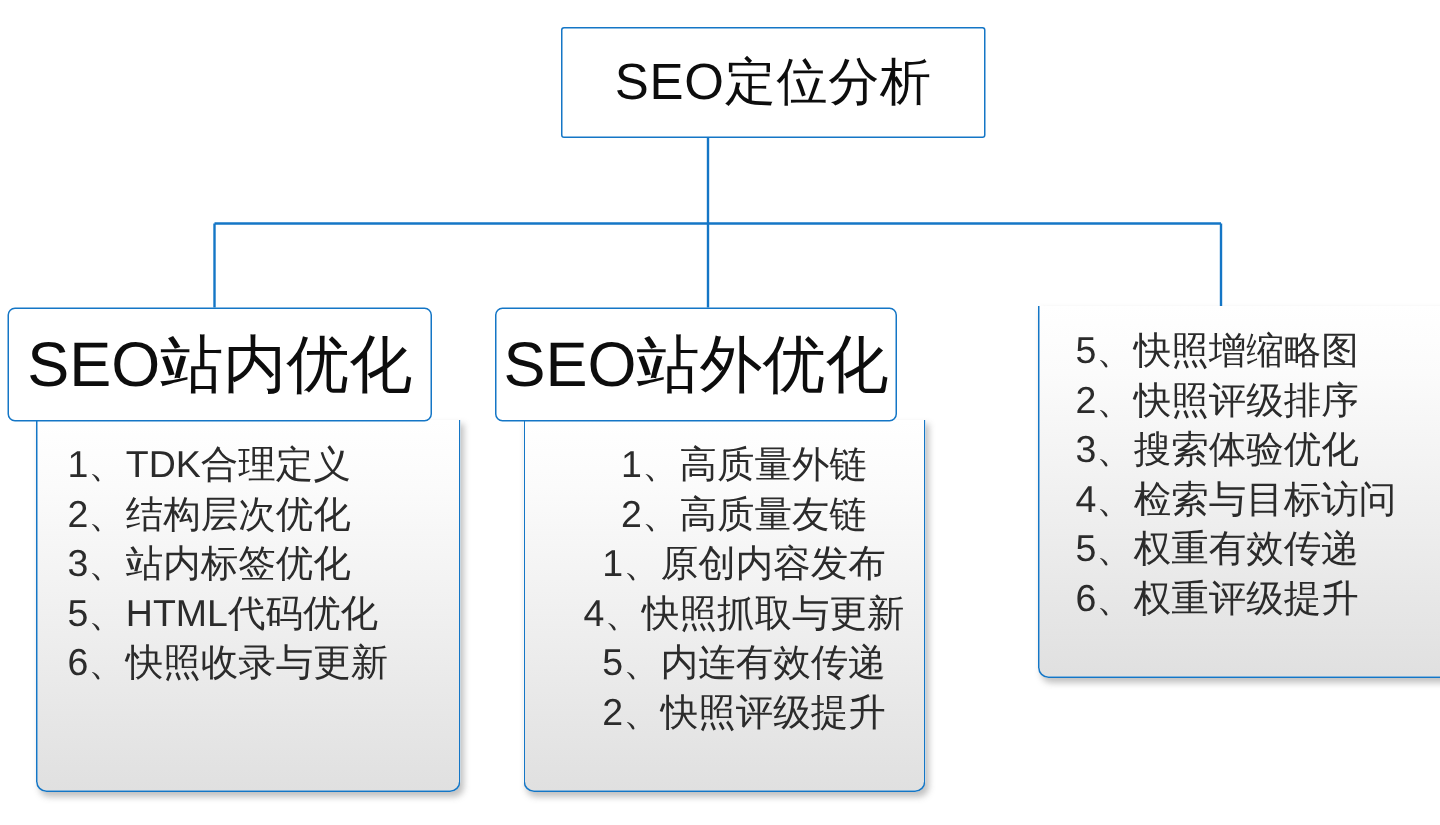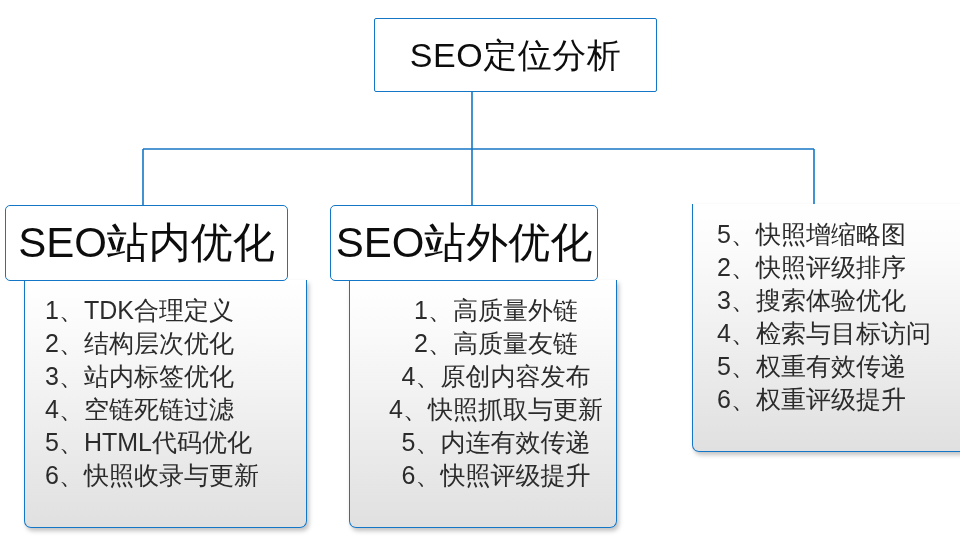--- a/index.html
+++ b/index.html
@@ -134,37 +134,36 @@
   </div>
 
   <div class="column col-1">
     <div class="col-header">
       <span class="col-header-label">SEO站内优化</span>
     </div>
     <div class="col-list indent-1">
       <div class="list-item">1、TDK合理定义</div>
       <div class="list-item">2、结构层次优化</div>
       <div class="list-item">3、站内标签优化</div>
-      <div class="list-item">4、空链死链过滤</div>
       <div class="list-item">5、HTML代码优化</div>
       <div class="list-item">6、快照收录与更新</div>
     </div>
   </div>
 
   <div class="column col-2">
     <div class="col-header">
       <span class="col-header-label">SEO站外优化</span>
     </div>
     <div class="col-list indent-2">
       <div class="list-item">1、高质量外链</div>
       <div class="list-item">2、高质量友链</div>
-      <div class="list-item">4、原创内容发布</div>
+      <div class="list-item">1、原创内容发布</div>
       <div class="list-item">4、快照抓取与更新</div>
       <div class="list-item">5、内连有效传递</div>
-      <div class="list-item">6、快照评级提升</div>
+      <div class="list-item">2、快照评级提升</div>
     </div>
   </div>
 
   <div class="column col-3">
     <div class="col-list indent-3">
       <div class="list-item">5、快照增缩略图</div>
       <div class="list-item">2、快照评级排序</div>
       <div class="list-item">3、搜索体验优化</div>
       <div class="list-item">4、检索与目标访问</div>
       <div class="list-item">5、权重有效传递</div>

